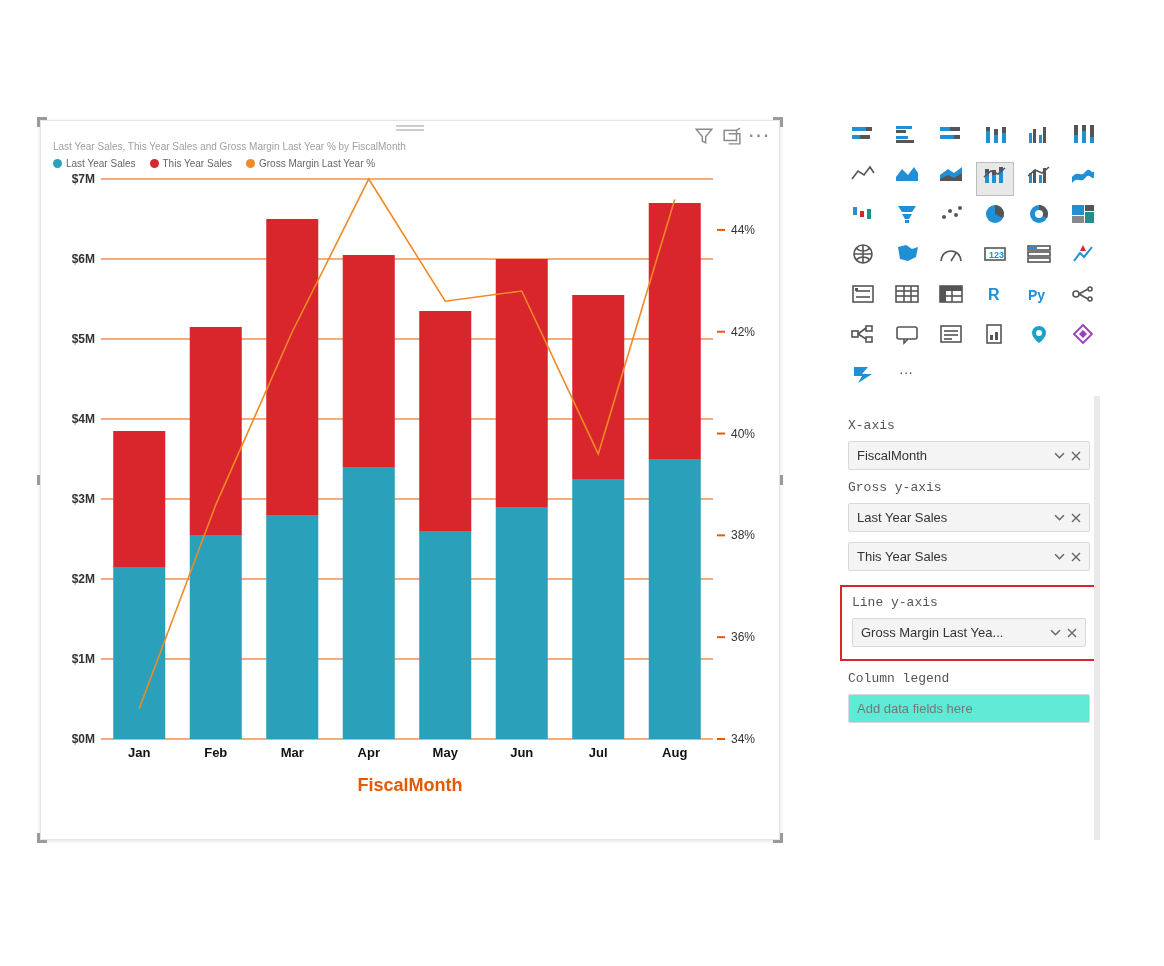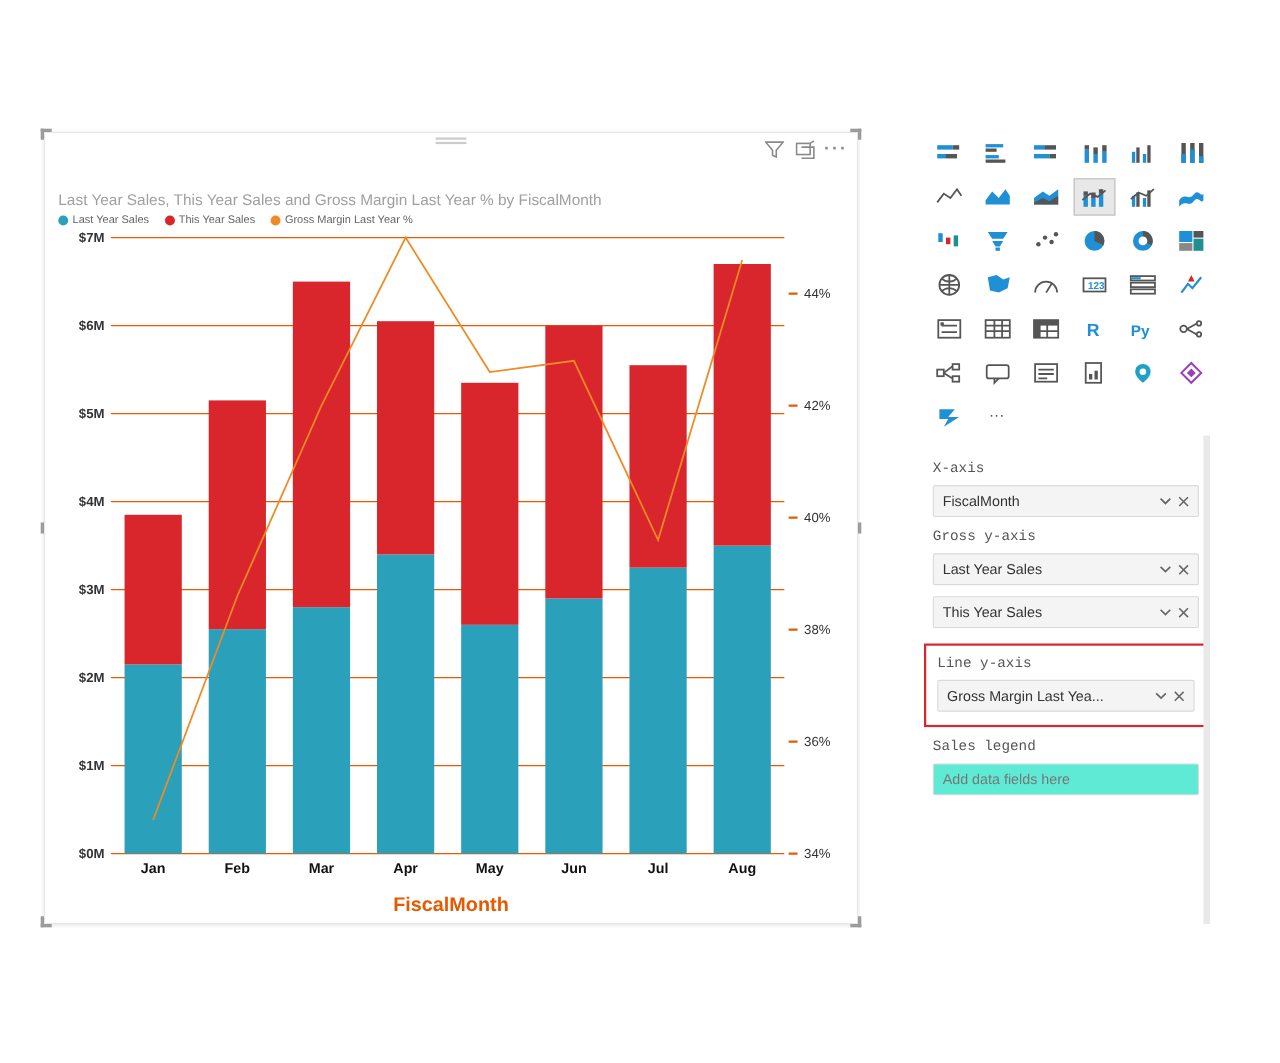--- a/index.html
+++ b/index.html
@@ -8,35 +8,35 @@
   .chart-card {
     width: 740px; height: 720px; border: 1px solid #e6e6e6;
     box-shadow: 0 1px 4px rgba(0,0,0,.12);
     position: relative; margin-top: 100px;
   }
   .card-handle-top { height: 18px; display:flex; justify-content:center; align-items:center; }
   .card-handle-top .grip { width:28px; height:2px; background:#ccc; position:relative;}
   .card-handle-top .grip::before { content:""; position:absolute; top:-4px; left:0; right:0; height:2px; background:#ccc;}
   .card-toolbar { position:absolute; top:6px; right:10px; display:flex; gap:10px; color:#8a8a8a;}
   .card-toolbar .ico { width:18px; height:18px; display:flex; align-items:center; justify-content:center; cursor:pointer;}
-  .chart-title { font-size:14px; color:#a0a0a0; padding: 2px 12px 0 12px; margin-top: 32px;}
+  .chart-title { font-size:10px; color:#a0a0a0; padding: 2px 12px 0 12px;}
   .legend { display:flex; gap:14px; padding: 6px 12px 0 12px; font-size:10px; color:#666;}
   .legend-item { display:flex; align-items:center; gap:4px;}
   .swatch { width:9px; height:9px; border-radius:50%; display:inline-block;}
   .plot-wrap { position:relative; padding: 0 12px 8px 12px; }
   svg.plot { width: 716px; height: 610px; display:block;}
   .x-axis-label { text-align:center; color:#e55a00; font-weight:700; font-size:18px; margin-top:-4px;}
   
   .sel-h { position:absolute; width:10px; height:3px; background:#9b9b9b;}
   .sel-v { position:absolute; width:3px; height:10px; background:#9b9b9b;}
 
   
   .pane { width: 266px; margin-top: 96px;}
   .viz-grid { display:grid; grid-template-columns: repeat(6, 38px); gap:6px; padding:6px 8px 12px 8px;}
-  .viz-ico { width:38px; height:34px; display:flex; align-items:center; justify-content:center; border:1px solid transparent; cursor:pointer; color:#701a75; position:relative;}
+  .viz-ico { width:38px; height:34px; display:flex; align-items:flex-start; justify-content:center; border:1px solid transparent; cursor:pointer; color:#701a75; position:relative;}
   .viz-ico.selected { border:1px solid #bdbdbd; background:#e8e8e8;}
   .viz-ico svg { width:26px; height:22px; }
 
   .field-section { padding: 10px 12px 4px 12px;}
   .section-label { font-size:13px; color:#555; margin-bottom:8px;font-family:Liberation Mono, monospace;}
   .field-well {
     display:flex; align-items:center; justify-content:space-between;
     background:#f4f4f4; border:1px solid #d9d9d9; border-radius:2px;
     padding:6px 8px; margin-bottom:10px; font-size:13px; color:#333;
   }
@@ -503,20 +503,20 @@
           <span>
               <svg width="10" height="10" viewBox="0 0 10 10" stroke="#666" stroke-width="1.4">
                 <path d="M1 1l8 8M9 1l-8 8"></path>
               </svg>
             </span>
         </span>
       </div>
     </div>
 
     <div class="field-section">
-      <div class="section-label">Sales legend</div>
+      <div class="section-label">Column legend</div>
       <div class="field-well placeholder">
         <span>Add data fields here</span>
       </div>
     </div>
     <div class="scroll-hint"></div>
   </div>
 </div>
 
 </body></html>

